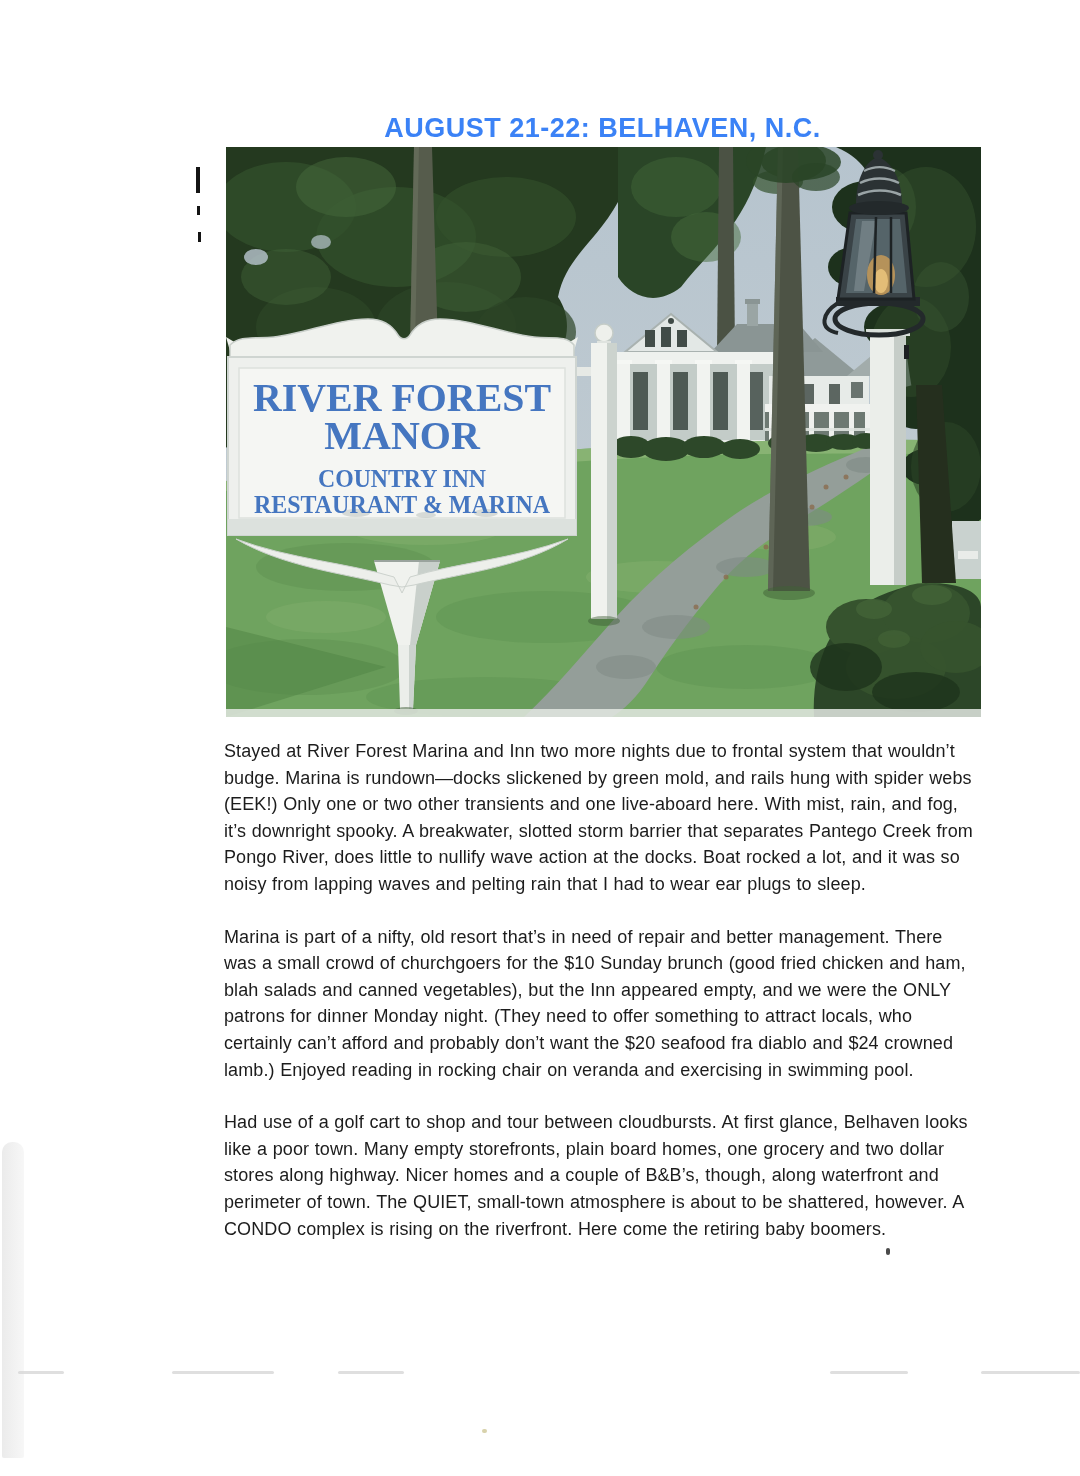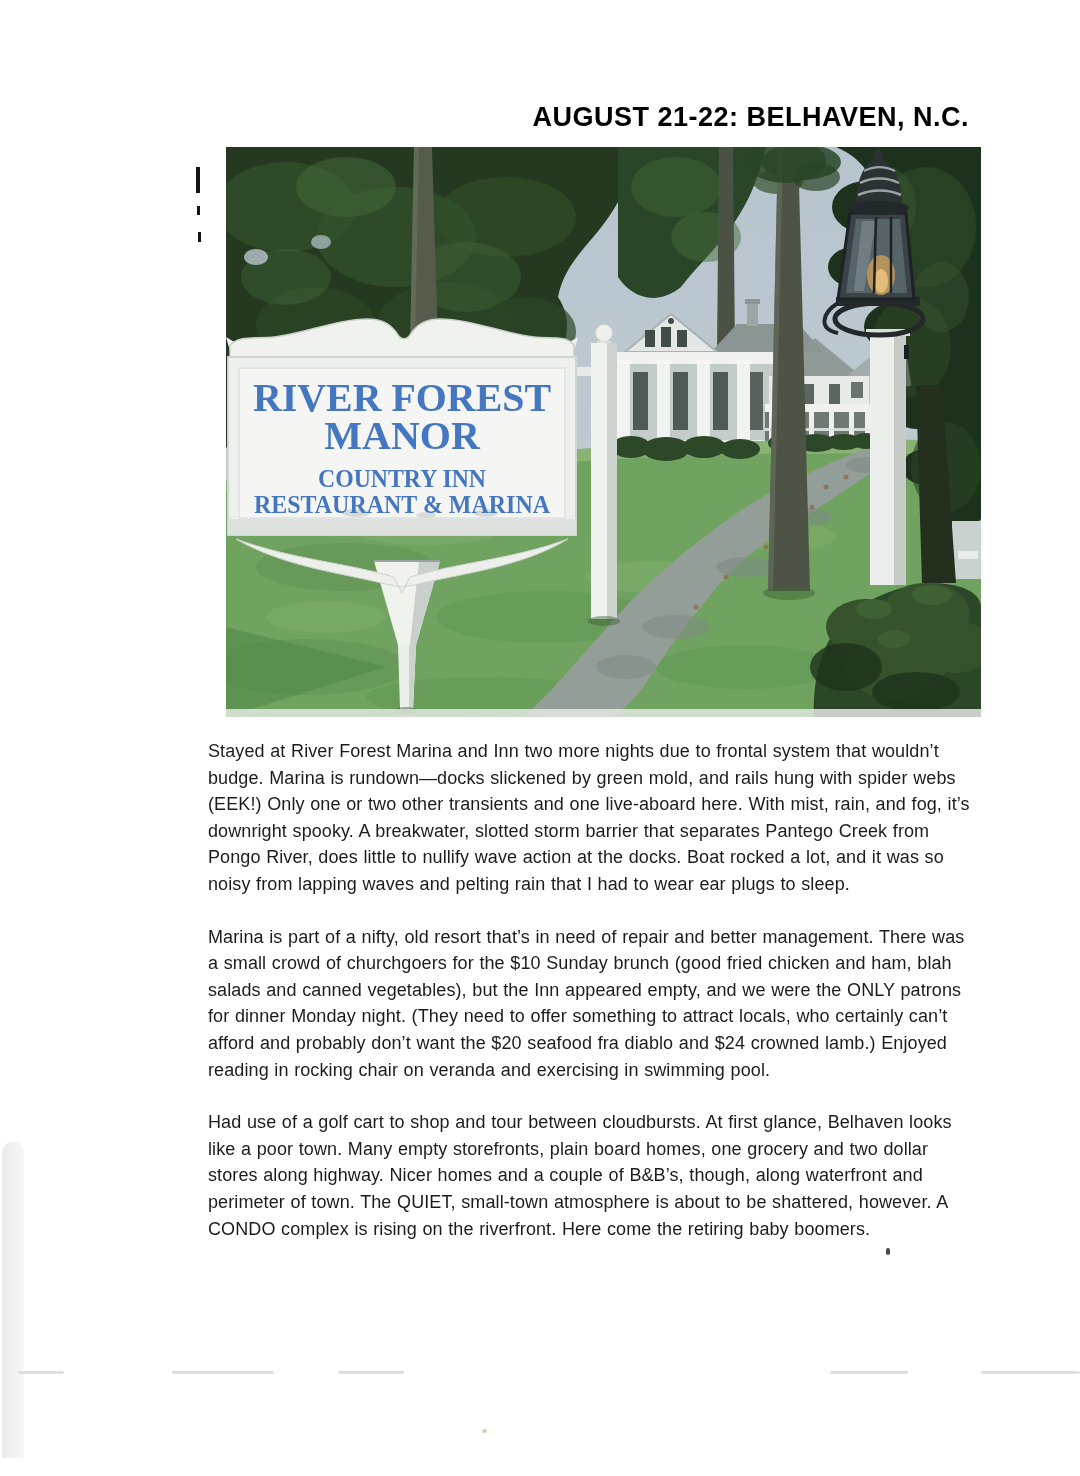--- a/index.html
+++ b/index.html
@@ -1,25 +1,25 @@
 <!DOCTYPE html>
 <html><head>
 <meta charset="utf-8">
 <style>
   html,body{margin:0;padding:0;background:#ffffff;}
   .page{position:relative;width:1080px;height:1476px;background:#ffffff;overflow:hidden;
         font-family:"Liberation Sans",sans-serif;}
-  .page-title{position:absolute;left:210px;top:98px;width:755px;margin:4px;text-align:right;
-        font-size:27px;font-weight:bold;letter-spacing:0.5px;color:#000000;
+  .page-title{position:absolute;left:210px;top:98px;width:755px;margin:15px;text-align:center;
+        font-size:27px;font-weight:bold;letter-spacing:0.5px;color:#3b82f6;
         font-family:"Liberation Sans",sans-serif;}
   .photo-wrap{position:absolute;left:210px;top:131px;width:755px;height:570px;}
   .photo-wrap svg{display:block;}
   .journal-text{position:absolute;left:208px;top:738px;width:770px;color:#1c1c1c;
         font-size:18px;line-height:26.6px;letter-spacing:0.1px;word-spacing:0.5px;}
-  .journal-text p{margin:0 0 26px 0;}
+  .journal-text p{margin:0 0 26px 16px;}
   .sign-text{font-family:"Liberation Serif",serif;font-weight:bold;}
   
   .edge-tick{position:absolute;background:#141414;}
   .tick-1{left:196px;top:167px;width:4px;height:26px;}
   .tick-2{left:197px;top:206px;width:3px;height:9px;}
   .tick-3{left:198px;top:232px;width:3px;height:10px;}
   .left-strip{position:absolute;left:2px;top:1142px;width:22px;height:316px;
         background:linear-gradient(to right,#ebebeb,#f7f7f7);border-radius:10px 10px 2px 2px;}
   .scan-line{position:absolute;top:1371px;height:3px;background:#d7d7d7;opacity:.8;border-radius:2px;}
   .seg-1{left:18px;width:46px;}

